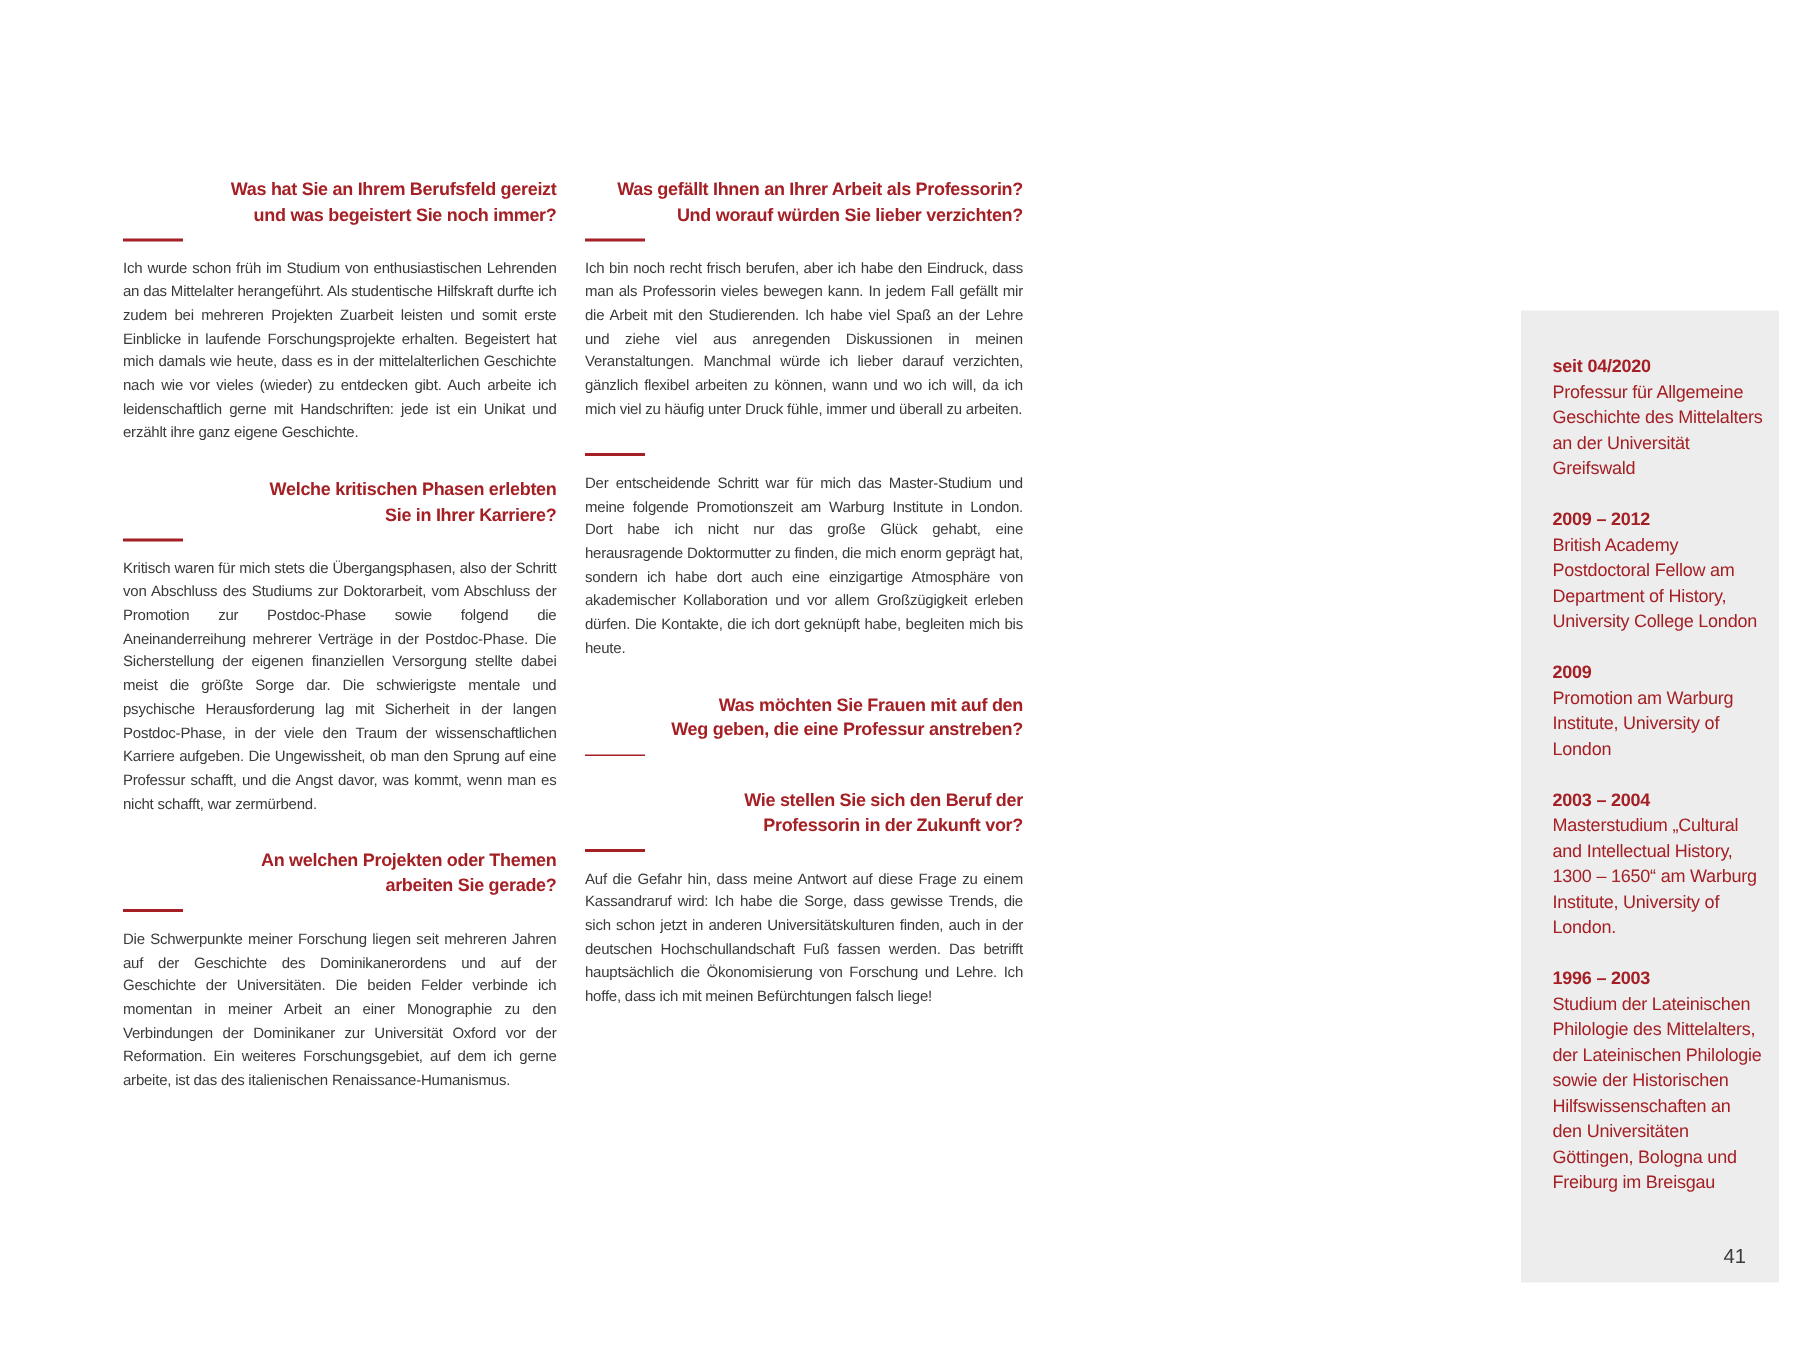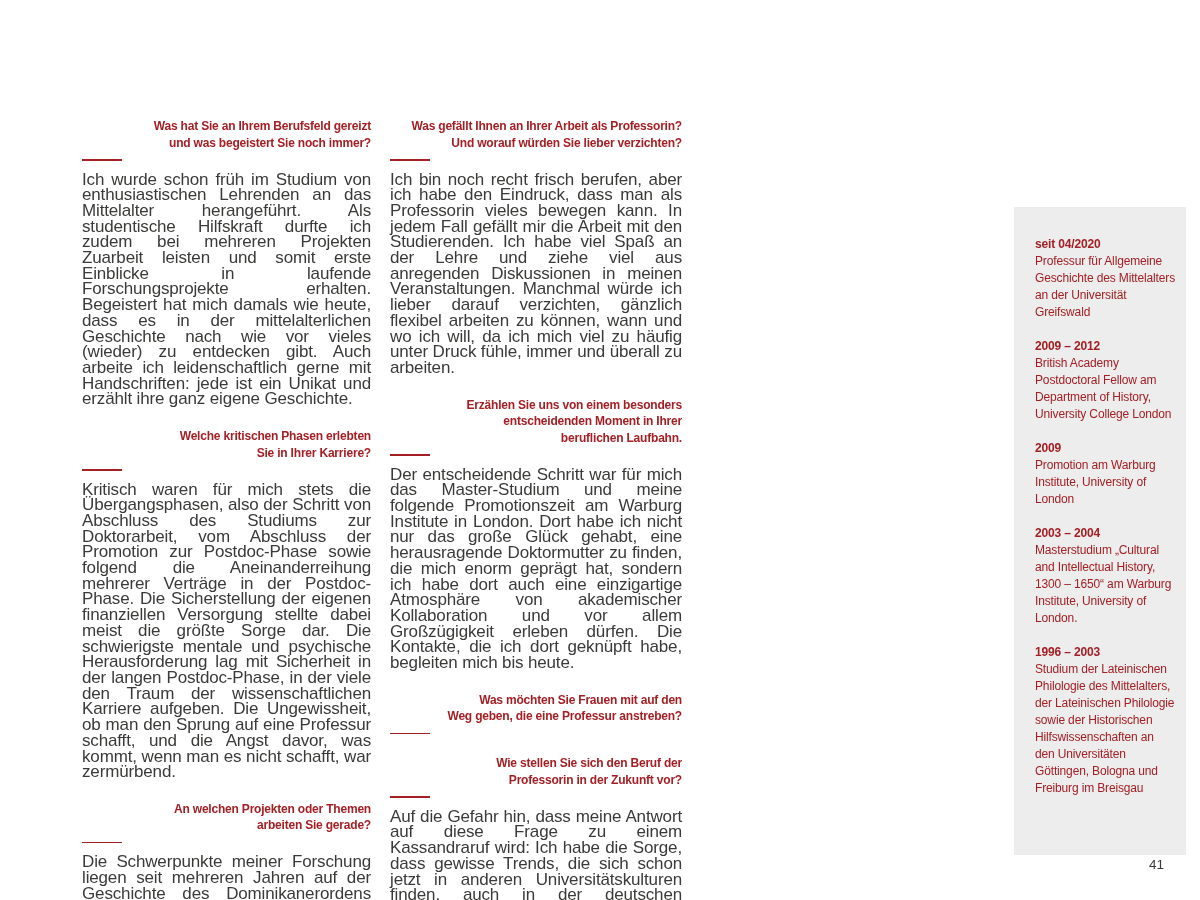--- a/index.html
+++ b/index.html
@@ -18,35 +18,35 @@
 
   .qa-section { margin-bottom: 21px; }
   .question {
     color: var(--accent); font-weight: 700;
     font-size: 12px; line-height: 16.5px; letter-spacing: -0.2px;
     white-space: pre;
     text-align: right;
   }
   .rule { width: 40px; height: 1.5px; background: var(--accent); margin: 8px 0 11px 0; }
   .answer {
-    color: var(--ink); font-size: 17px; line-height: 15.7px;
+    color: var(--ink); font-size: 10px; line-height: 15.7px;
     letter-spacing: -0.15px; text-align: justify;
   }
 
   .sidebar {
     position: absolute; left: 1014px; top: 207px;
     width: 172px; height: 648px; background: var(--panel);
     padding: 29px 10px 0 21px;
   }
   .cv-entry { margin-bottom: 17px; color: var(--accent); }
   .cv-period { font-weight: 700; font-size: 12px; line-height: 17px; letter-spacing: -0.15px; }
   .cv-desc   { font-size: 12px; line-height: 17px; letter-spacing: -0.15px; }
 
   .page-number {
-    position: absolute; left: 1149px; top: 857px;
+    position: absolute; left: 1149px; top: 830px;
     font-size: 13.5px; color: var(--ink);
   }
 </style>
 </head>
 <body>
 
 <div class="page">
 
   <section class="interview-col" id="col1">
     <div class="qa-section">
@@ -70,23 +70,20 @@
   </section>
 
   <section class="interview-col" id="col2">
     <div class="qa-section">
       <h3 class="question">Was gefällt Ihnen an Ihrer Arbeit als Professorin?
 Und worauf würden Sie lieber verzichten?</h3>
       <div class="rule"></div>
       <p class="answer">Ich bin noch recht frisch berufen, aber ich habe den Eindruck, dass man als Professorin vieles bewegen kann. In jedem Fall gefällt mir die Arbeit mit den Studierenden. Ich habe viel Spaß an der Lehre und ziehe viel aus anregenden Diskussionen in meinen Veranstaltungen. Manchmal würde ich lieber darauf verzichten, gänzlich flexibel arbeiten zu können, wann und wo ich will, da ich mich viel zu häufig unter Druck fühle, immer und überall zu arbeiten.</p>
     </div>
     <div class="qa-section">
-      <h3 class="question">Erzählen Sie uns von einem besonders
-entscheidenden Moment in Ihrer
-beruflichen Laufbahn.</h3>
       <div class="rule"></div>
       <p class="answer">Der entscheidende Schritt war für mich das Master-Studium und meine folgende Promotionszeit am Warburg Institute in London. Dort habe ich nicht nur das große Glück gehabt, eine herausragende Doktormutter zu finden, die mich enorm geprägt hat, sondern ich habe dort auch eine einzigartige Atmosphäre von akademischer Kollaboration und vor allem Großzügigkeit erleben dürfen. Die Kontakte, die ich dort geknüpft habe, begleiten mich bis heute.</p>
     </div>
     <div class="qa-section">
       <h3 class="question">Was möchten Sie Frauen mit auf den
 Weg geben, die eine Professur anstreben?</h3>
       <div class="rule"></div>
     </div>
     <div class="qa-section">
       <h3 class="question">Wie stellen Sie sich den Beruf der

